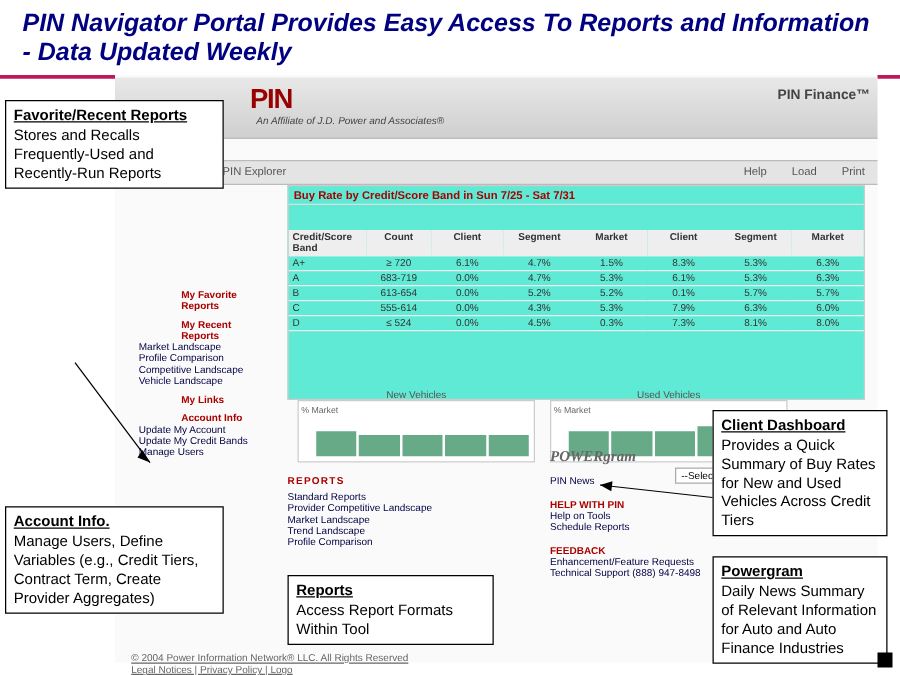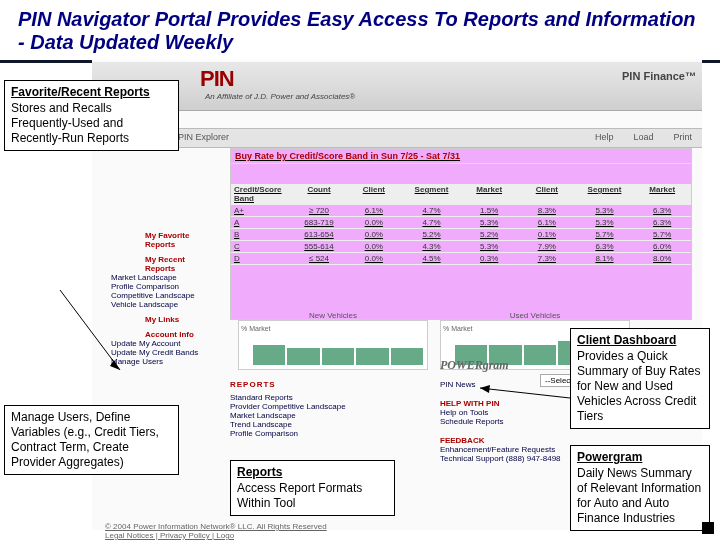--- a/index.html
+++ b/index.html
@@ -1,27 +1,27 @@
 <!DOCTYPE html>
 <html><head>
 <meta charset="utf-8">
 <style>
 html,body{margin:0;padding:0;font-family:Arial,Helvetica,sans-serif;background:#fff;}
 .slide{position:relative;width:720px;height:540px;overflow:hidden;}
-.title{padding:8px 18px 6px 18px;border-bottom:3px solid #0f172a;font:italic bold 20px/1.15 Arial;color:#000080;}
+.title{padding:8px 18px 6px 18px;border-bottom:3px solid #be185d;font:italic bold 20px/1.15 Arial;color:#000080;}
 .bg{position:absolute;left:92px;top:60px;width:610px;height:470px;background:#fafafa;}
 .banner{position:absolute;left:92px;top:62px;width:610px;height:48px;background:linear-gradient(#e8e8e8,#cfcfcf);border-bottom:1px solid #aaa;}
 .pin-logo{position:absolute;left:200px;top:66px;font:bold 22px Arial;color:#900;letter-spacing:-1px;}
 .pin-sub{position:absolute;left:250px;top:70px;font:9px Arial;color:#444;}
 .pin-aff{position:absolute;left:205px;top:92px;font:italic 8px Arial;color:#444;}
 .pin-fin{position:absolute;right:24px;top:70px;font:bold 11px Arial;color:#444;}
 .navbar{position:absolute;left:92px;top:128px;width:610px;height:18px;background:#e4e4e4;border-top:1px solid #bbb;border-bottom:1px solid #bbb;font:9px Arial;color:#555;}
 .navbar span{display:inline-block;padding:3px 10px;}
 .navbar .right{float:right;}
-.tblarea{position:absolute;left:230px;top:148px;width:460px;height:170px;background:#f0abfc;border:1px solid #ccc;text-decoration:underline;}
+.tblarea{position:absolute;left:230px;top:148px;width:460px;height:170px;background:#5eead4;border:1px solid #ccc;}
 .tbltitle{font:bold 9px Arial;color:#a00;padding:2px 4px;border-bottom:1px solid #ddd;}
 .grid{display:grid;grid-template-columns:62px 52px 1fr 1fr 1fr 1fr 1fr 1fr;font:8px Arial;color:#333;}
 .grid div{padding:1px 3px;border-bottom:1px solid #eee;text-align:center;}
 .grid .h{background:#eee;font-weight:bold;margin-top:20px;}
 .grid .l{text-align:left;}
 .side-reports{position:absolute;left:105px;top:225px;width:110px;font:8px Arial;color:#004;}
 .side-reports .hd{color:#a00;font-weight:bold;margin-top:6px;padding-left:40px;}
 .side-reports .it{color:#004;padding-left:6px;}
 .rep-area{position:absolute;left:230px;top:380px;width:200px;font:8px Arial;color:#004;}
 .rep-area .hd{color:#a00;font-weight:bold;letter-spacing:1px;}
@@ -175,20 +175,21 @@
 
  <div class="footer">
    <span>© 2004 Power Information Network® LLC. All Rights Reserved</span><br><span>Legal Notices | Privacy Policy | Logo</span>
  </div>
 
  <div class="callout" style="left:4px;top:80px;width:175px">
    <div class="ct">Favorite/Recent Reports</div>
    <div class="cb">Stores and Recalls Frequently-Used and Recently-Run Reports</div>
  </div>
  <div class="callout" style="left:4px;top:405px;width:175px">
+   <div class="ct">Account Info.</div>
    <div class="cb">Manage Users, Define Variables (e.g., Credit Tiers, Contract Term, Create Provider Aggregates)</div>
  </div>
  <div class="callout" style="left:230px;top:460px;width:165px">
    <div class="ct">Reports</div>
    <div class="cb">Access Report Formats Within Tool</div>
  </div>
  <div class="callout" style="left:570px;top:328px;width:140px">
    <div class="ct">Client Dashboard</div>
    <div class="cb">Provides a Quick Summary of Buy Rates for New and Used Vehicles Across Credit Tiers</div>
  </div>

